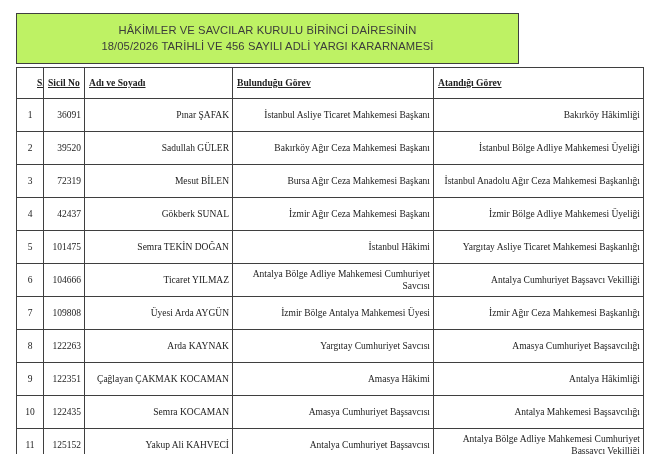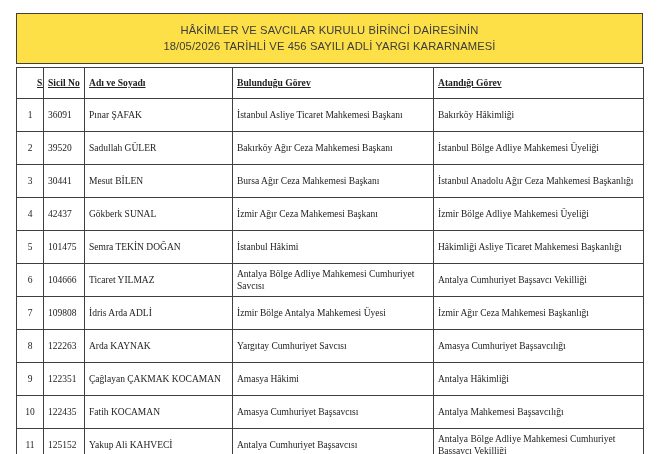--- a/index.html
+++ b/index.html
@@ -4,30 +4,30 @@
 <style>
   html, body { margin: 0; padding: 0; background: #ffffff; }
   body {
     width: 662px; height: 454px; overflow: hidden;
     font-family: "Liberation Serif", serif;
   }
   .page { padding: 13px 0 0 16px; }
 
   .title-box {
     box-sizing: border-box;
-    width: 627px; height: 51px;
+    width: 503px; height: 51px;
     border: 1px solid #3f3f3f;
     display: flex; flex-direction: column;
     align-items: center; justify-content: center;
     gap: 3px;
     font-family: "Liberation Sans", sans-serif;
     font-size: 11.2px; line-height: 13px;
     color: #3b3b3b; text-align: center;
     letter-spacing: 0.1px;
-    background: #fde047;
+    background: #bef264;
   }
 
   table.decree-table {
     margin-top: 3px;
     border-collapse: collapse;
     table-layout: fixed;
     width: 627px;
     font-family: "Liberation Serif", serif;
     font-size: 9.5px;
     color: #222222;
@@ -41,21 +41,21 @@
     text-align: left;
     overflow: hidden;
   }
   .decree-table th {
     font-weight: bold;
     text-decoration: underline;
     height: 24px;
     font-size: 9.6px;
     white-space: nowrap;
   }
-  .decree-table td { height: 26px; }
+  .decree-table td { height: 26px; text-align: right; }
   .decree-table td.c0 { text-align: center; padding-left: 2px; padding-right: 2px; }
   .decree-table th.c0 { padding-left: 20px; }
 </style>
 </head>
 <body>
 
 <div class="page">
 
   <div class="title-box">
     <div>HÂKİMLER VE SAVCILAR KURULU BİRİNCİ DAİRESİNİN</div>
@@ -89,71 +89,71 @@
         </tr>
         <tr>
           <td class="c0">2</td>
           <td class="c1">39520</td>
           <td class="c2">Sadullah GÜLER</td>
           <td class="c3">Bakırköy Ağır Ceza Mahkemesi Başkanı</td>
           <td class="c4">İstanbul Bölge Adliye Mahkemesi Üyeliği</td>
         </tr>
         <tr>
           <td class="c0">3</td>
-          <td class="c1">30441</td>
+          <td class="c1">72319</td>
           <td class="c2">Mesut BİLEN</td>
           <td class="c3">Bursa Ağır Ceza Mahkemesi Başkanı</td>
           <td class="c4">İstanbul Anadolu Ağır Ceza Mahkemesi Başkanlığı</td>
         </tr>
         <tr>
           <td class="c0">4</td>
           <td class="c1">42437</td>
           <td class="c2">Gökberk SUNAL</td>
           <td class="c3">İzmir Ağır Ceza Mahkemesi Başkanı</td>
           <td class="c4">İzmir Bölge Adliye Mahkemesi Üyeliği</td>
         </tr>
         <tr>
           <td class="c0">5</td>
           <td class="c1">101475</td>
           <td class="c2">Semra TEKİN DOĞAN</td>
           <td class="c3">İstanbul Hâkimi</td>
-          <td class="c4">Hâkimliği Asliye Ticaret Mahkemesi Başkanlığı</td>
+          <td class="c4">Yargıtay Asliye Ticaret Mahkemesi Başkanlığı</td>
         </tr>
         <tr>
           <td class="c0">6</td>
           <td class="c1">104666</td>
           <td class="c2">Ticaret YILMAZ</td>
           <td class="c3">Antalya Bölge Adliye Mahkemesi Cumhuriyet Savcısı</td>
           <td class="c4">Antalya Cumhuriyet Başsavcı Vekilliği</td>
         </tr>
         <tr>
           <td class="c0">7</td>
           <td class="c1">109808</td>
-          <td class="c2">İdris Arda ADLİ</td>
+          <td class="c2">Üyesi Arda AYGÜN</td>
           <td class="c3">İzmir Bölge Antalya Mahkemesi Üyesi</td>
           <td class="c4">İzmir Ağır Ceza Mahkemesi Başkanlığı</td>
         </tr>
         <tr>
           <td class="c0">8</td>
           <td class="c1">122263</td>
           <td class="c2">Arda KAYNAK</td>
           <td class="c3">Yargıtay Cumhuriyet Savcısı</td>
           <td class="c4">Amasya Cumhuriyet Başsavcılığı</td>
         </tr>
         <tr>
           <td class="c0">9</td>
           <td class="c1">122351</td>
           <td class="c2">Çağlayan ÇAKMAK KOCAMAN</td>
           <td class="c3">Amasya Hâkimi</td>
           <td class="c4">Antalya Hâkimliği</td>
         </tr>
         <tr>
           <td class="c0">10</td>
           <td class="c1">122435</td>
-          <td class="c2">Fatih KOCAMAN</td>
+          <td class="c2">Semra KOCAMAN</td>
           <td class="c3">Amasya Cumhuriyet Başsavcısı</td>
           <td class="c4">Antalya Mahkemesi Başsavcılığı</td>
         </tr>
         <tr>
           <td class="c0">11</td>
           <td class="c1">125152</td>
           <td class="c2">Yakup Ali KAHVECİ</td>
           <td class="c3">Antalya Cumhuriyet Başsavcısı</td>
           <td class="c4">Antalya Bölge Adliye Mahkemesi Cumhuriyet Başsavcı Vekilliği</td>
         </tr>

